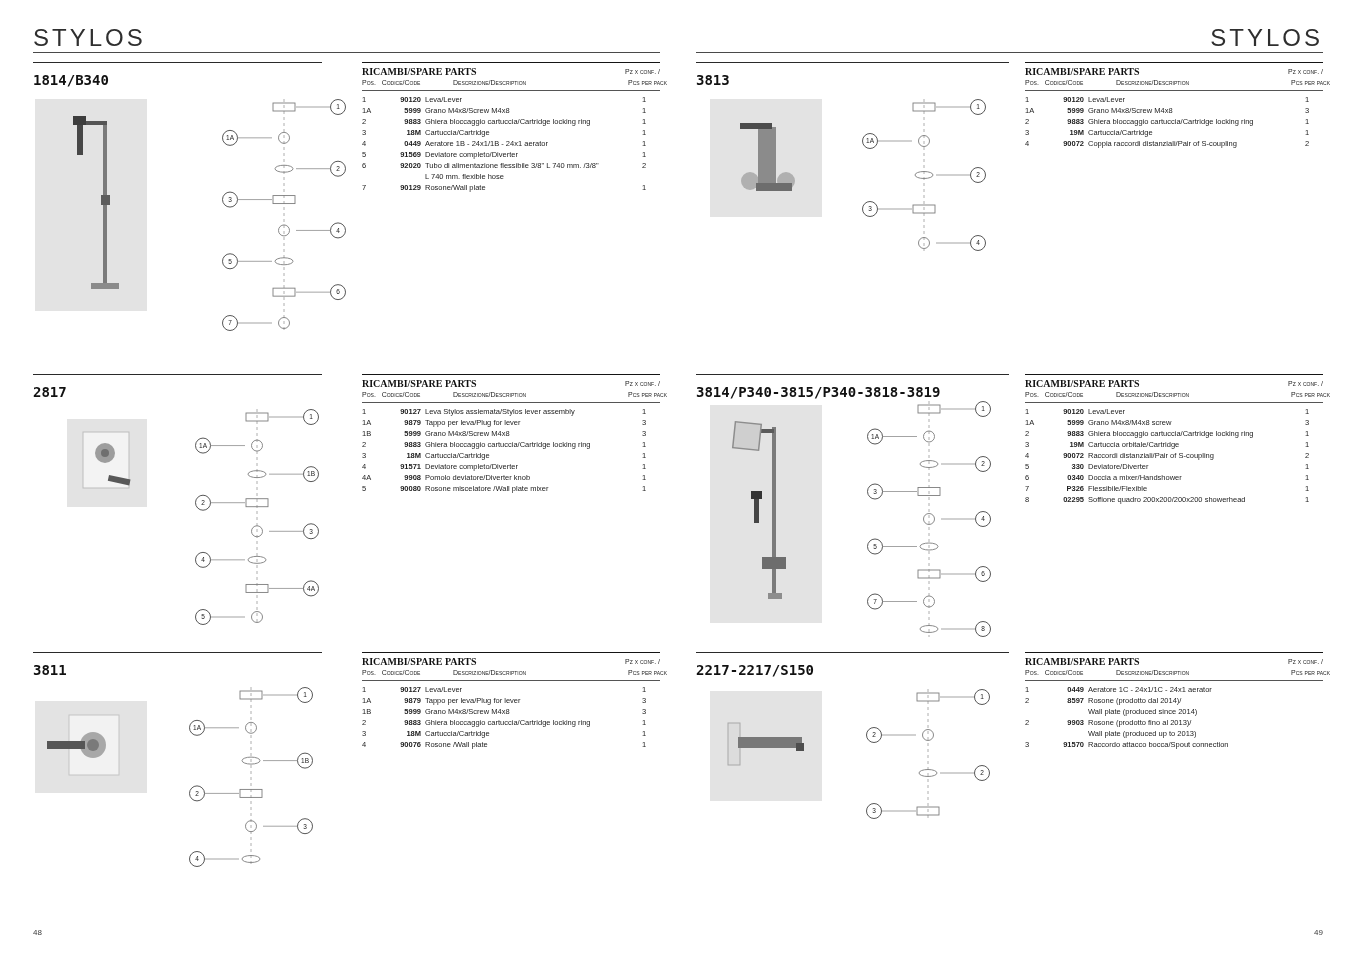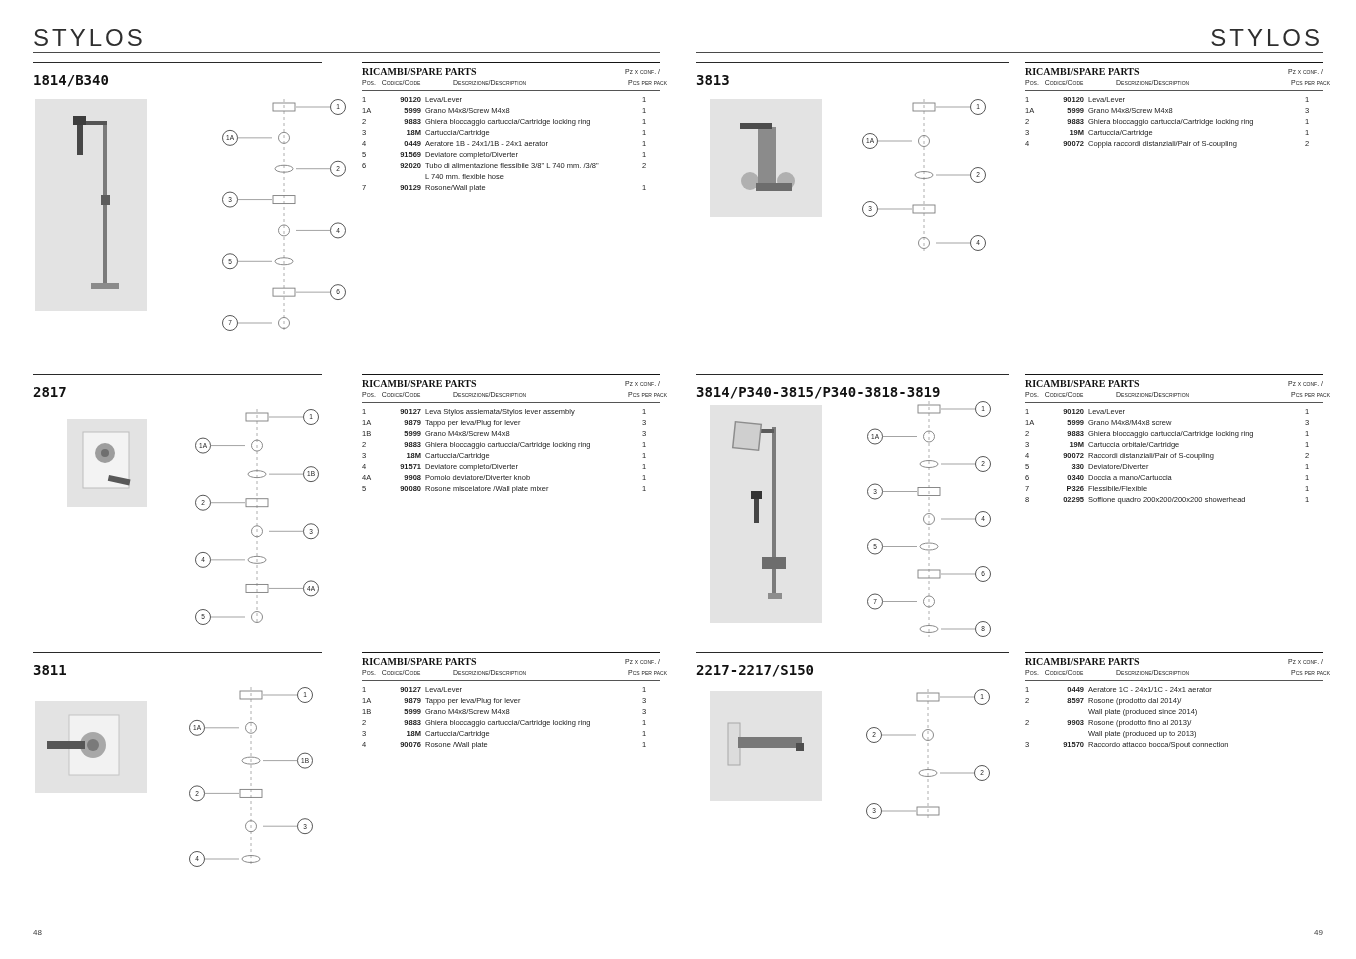--- a/index.html
+++ b/index.html
@@ -573,21 +573,21 @@
           </div>
           <div class="prow">
             <span class="c-pos">5</span>
             <span class="c-code">330</span>
             <span class="c-desc">Deviatore/Diverter</span>
             <span class="c-qty">1</span>
           </div>
           <div class="prow">
             <span class="c-pos">6</span>
             <span class="c-code">0340</span>
-            <span class="c-desc">Doccia a mano/Cartuccia</span>
+            <span class="c-desc">Doccia a mixer/Handshower</span>
             <span class="c-qty">1</span>
           </div>
           <div class="prow">
             <span class="c-pos">7</span>
             <span class="c-code">P326</span>
             <span class="c-desc">Flessibile/Flexible</span>
             <span class="c-qty">1</span>
           </div>
           <div class="prow">
             <span class="c-pos">8</span>

